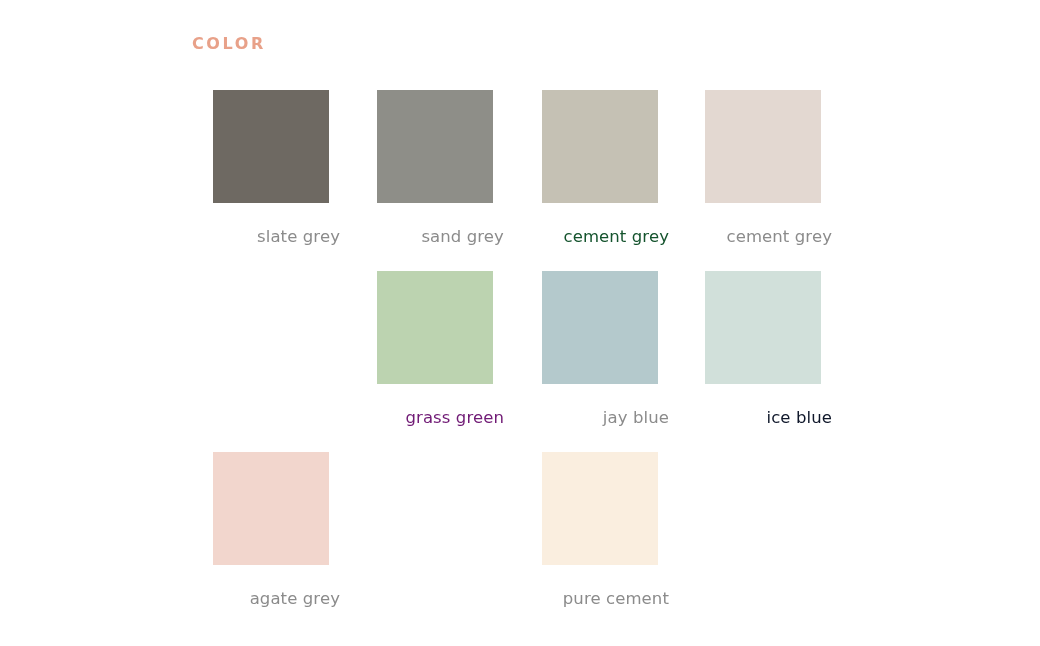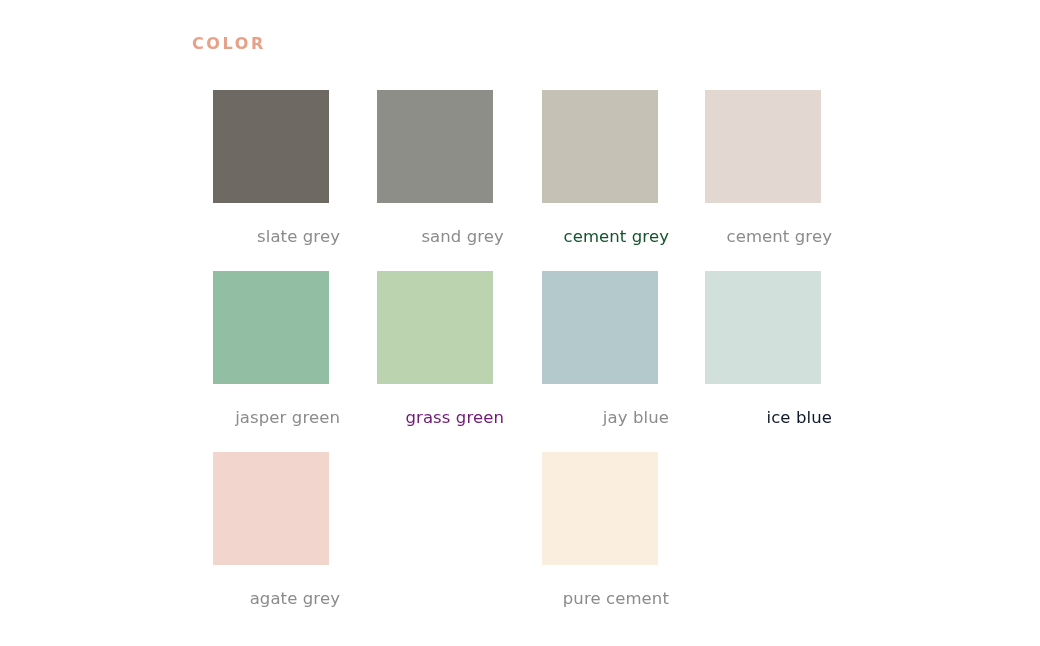--- a/index.html
+++ b/index.html
@@ -103,24 +103,20 @@
         <span class="swatch-chip" style="background: rgb(197, 193, 180);"></span>
         <span class="swatch-label" style="color: #14532d;">cement grey</span>
       </div>
       <div class="swatch-cell col-3">
         <span class="swatch-chip" style="background: rgb(227, 216, 209);"></span>
         <span class="swatch-label" style="color: rgb(139, 139, 139);">cement grey</span>
       </div>
     </div>
 
     <div class="swatch-row">
-      <div class="swatch-cell col-0">
-        <span class="swatch-chip" style="background: rgb(146, 191, 164);"></span>
-        <span class="swatch-label" style="color: rgb(139, 139, 139);">jasper green</span>
-      </div>
       <div class="swatch-cell col-1">
         <span class="swatch-chip" style="background: rgb(188, 211, 176);"></span>
         <span class="swatch-label" style="color: #701a75;">grass green</span>
       </div>
       <div class="swatch-cell col-2">
         <span class="swatch-chip" style="background: rgb(180, 201, 204);"></span>
         <span class="swatch-label" style="color: rgb(139, 139, 139);">jay blue</span>
       </div>
       <div class="swatch-cell col-3">
         <span class="swatch-chip" style="background: rgb(209, 224, 218);"></span>

